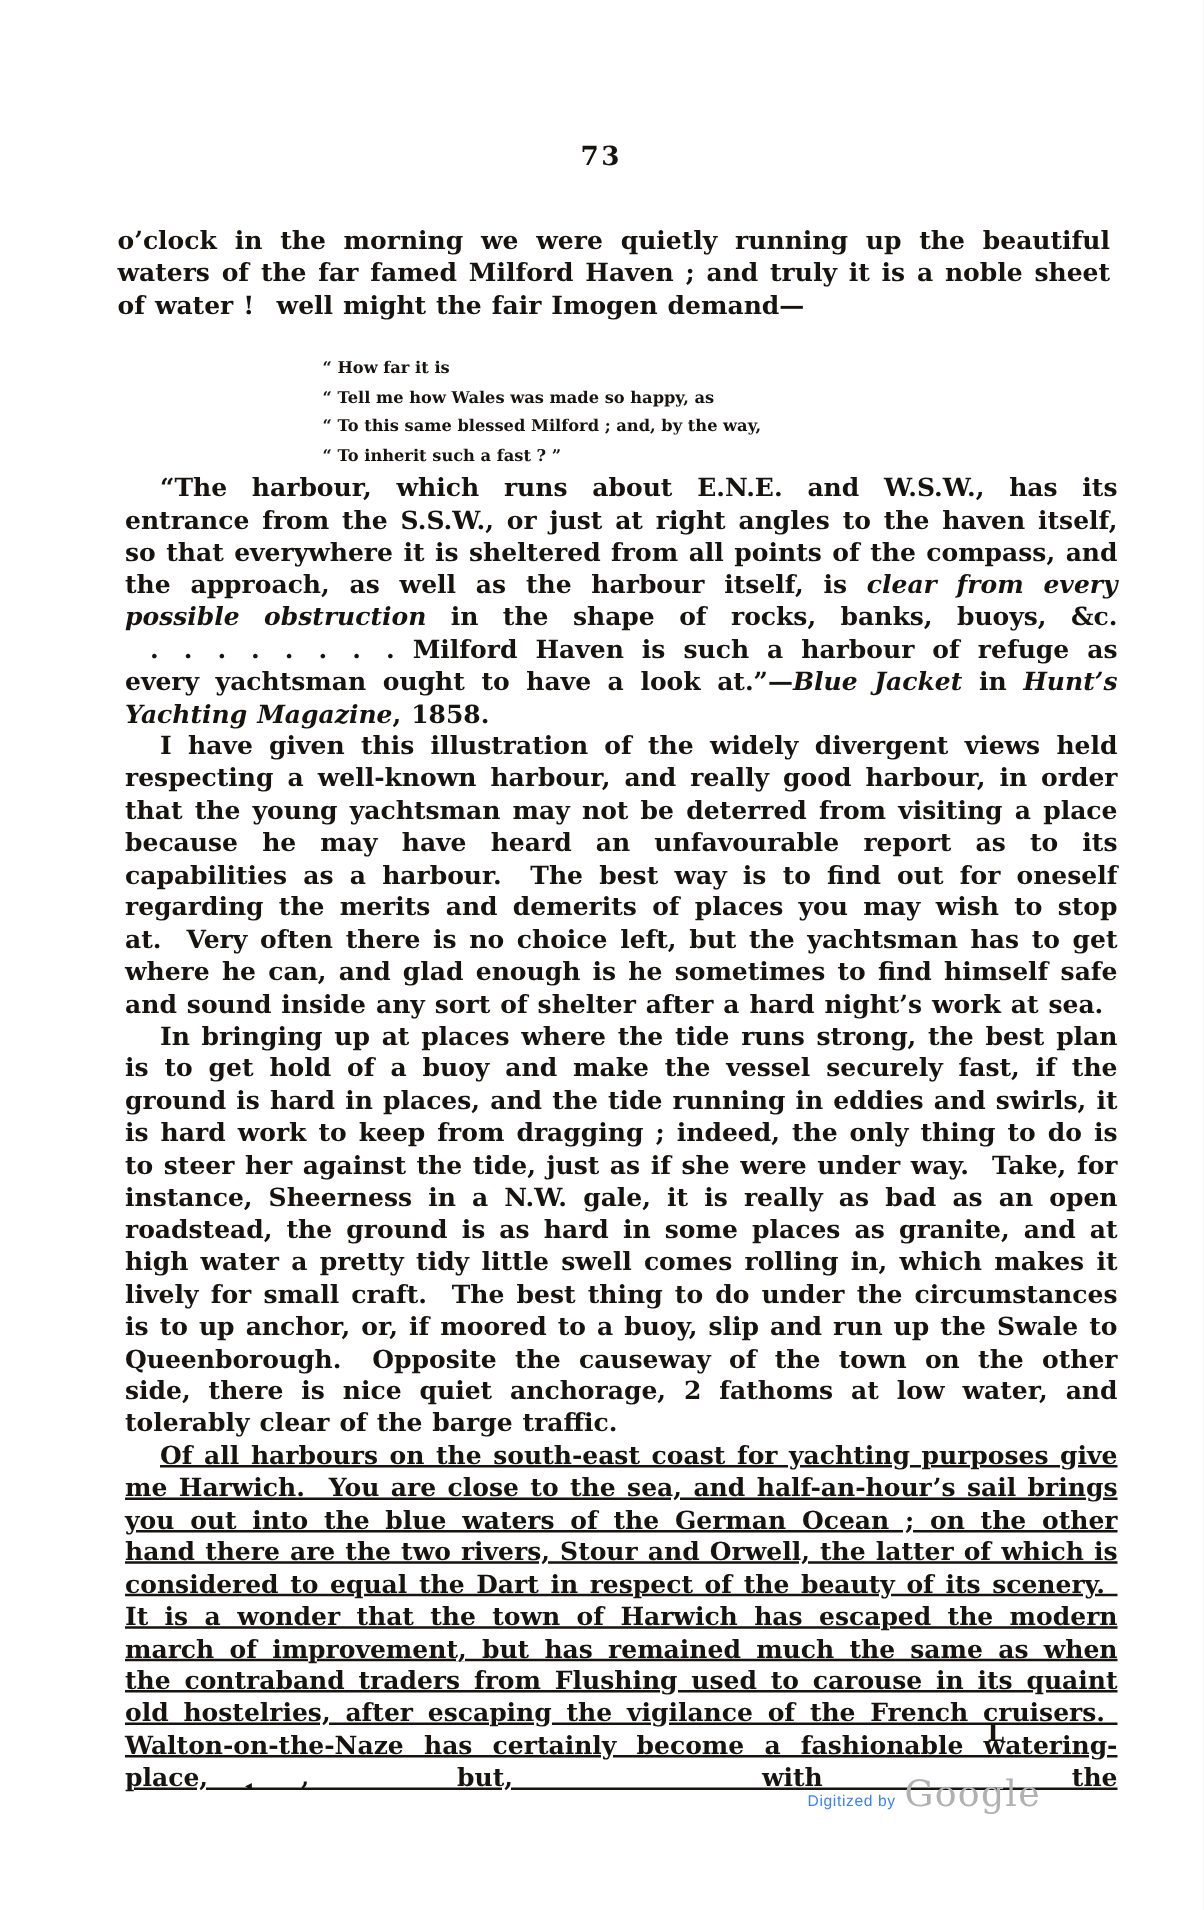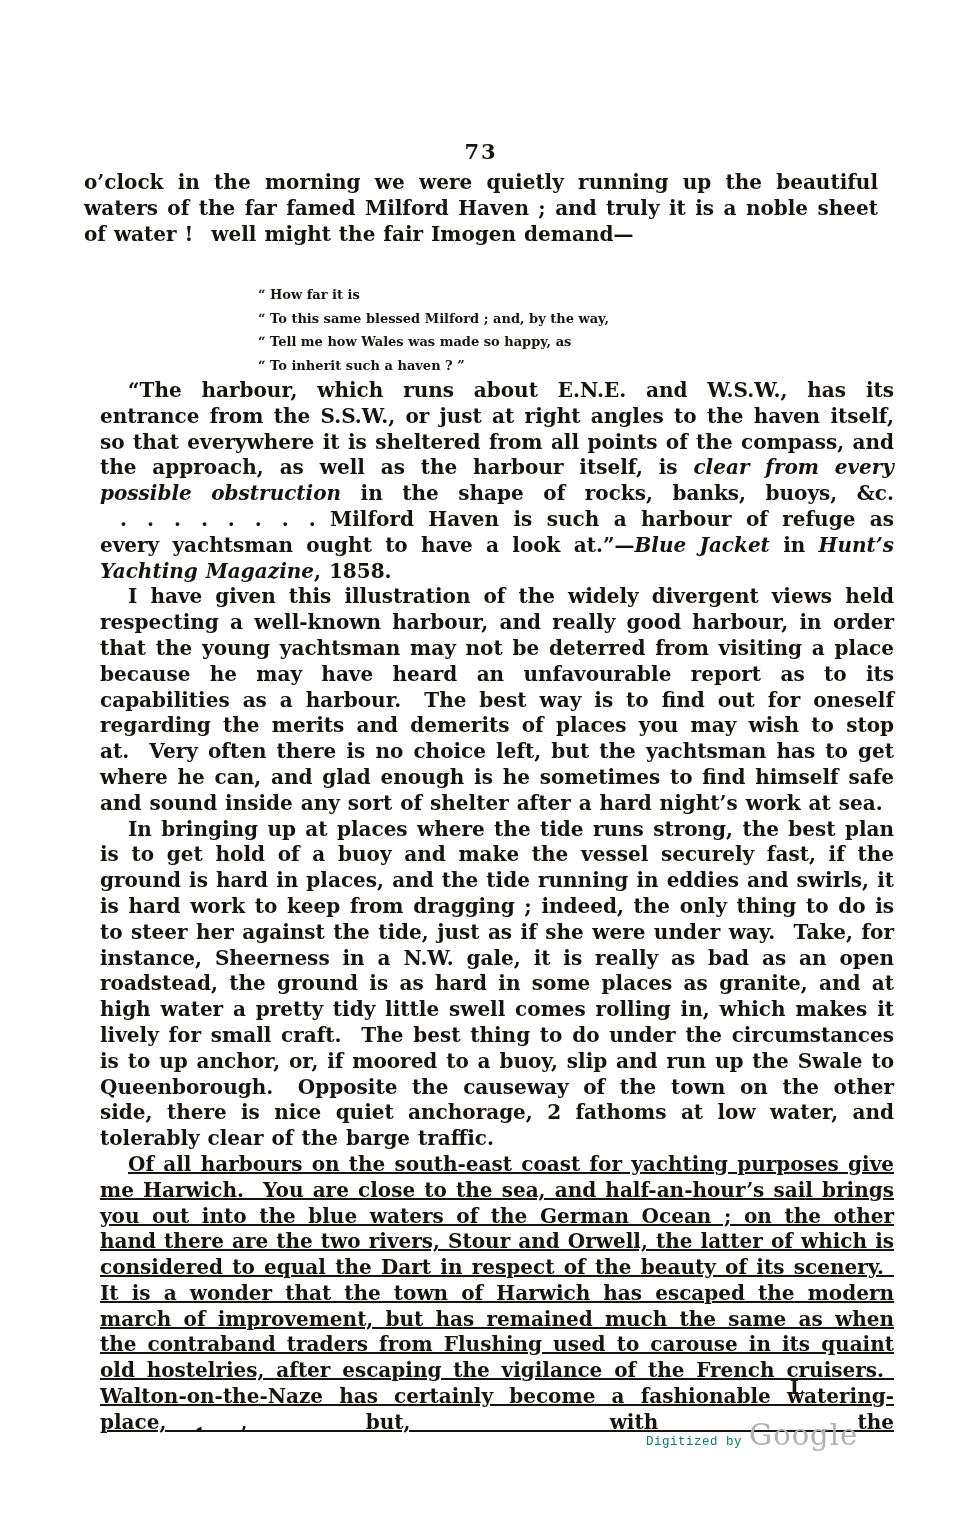--- a/index.html
+++ b/index.html
@@ -12,32 +12,32 @@
     position: relative;
     width: 963px;
     height: 1528px;
     background: var(--paper);
     overflow: hidden;
     font-family: "DejaVu Serif", serif;
     color: var(--ink);
   }
   .page-number {
     position: absolute;
-    top: 139px; left: 84px; width: 794px;
+    top: 112px; left: 84px; width: 794px;
     text-align: center;
     font-size: 21px;
     font-weight: 700;
     letter-spacing: 2px;
   }
   .body-text {
     font-size: 20px;
     line-height: 25.8px;
     font-weight: 700;
     text-align: justify;
-    margin: 0;
+    margin: 10px;
     word-spacing: 1px;
   }
   .para-continuation {
     position: absolute;
     top: 170px; left: 84px; width: 794px;
   }
   .verse {
     position: absolute;
     top: 283px; left: 258px;
     font-size: 13px;
@@ -68,46 +68,46 @@
   }
   .watermark {
     position: absolute;
     top: 1418px; left: 646px;
     display: flex;
     align-items: baseline;
     gap: 7px;
     user-select: none;
   }
   .wm-prefix {
-    font-family: Liberation Mono, monospace;
+    font-family: Liberation Sans, sans-serif;
     font-size: 12.5px;
-    color: #0f766e;
+    color: #3b82f6;
     letter-spacing: 0.5px;
   }
   .wm-logo {
     font-family: "DejaVu Serif", serif;
     font-size: 29px;
     color: var(--watermark);
     letter-spacing: 1px;
   }
 </style>
 </head>
 <body>
 
 <div class="page">
 
   <div class="page-number">73</div>
 
   <p class="body-text para-continuation">o’clock in the morning we were quietly running up the beautiful waters of the far famed Milford Haven ; and truly it is a noble sheet of water !  well might the fair Imogen demand—</p>
 
   <div class="verse">
     <div>“ How far it is</div>
+    <div>“ Tell me how Wales was made so happy, as</div>
     <div>“ To this same blessed Milford ; and, by the way,</div>
-    <div>“ Tell me how Wales was made so happy, as</div>
-    <div>“ To inherit such a haven ? ”</div>
+    <div>“ To inherit such a fast ? ”</div>
   </div>
 
   <div class="main-flow">
     <p class="body-text">
       <span>“The harbour, which runs about E.N.E. and W.S.W., has its entrance from the S.S.W., or just at right angles to the haven itself, so that everywhere it is sheltered from all points of the compass, and the approach, as well as the harbour itself, is </span><span class="it">clear from every possible obstruction</span><span> in the shape of rocks, banks, buoys, &amp;c.  . . . . . . . . Milford Haven is such a harbour of refuge as every yachtsman ought to have a look at.”—</span><span class="it">Blue Jacket</span><span> in </span><span class="it">Hunt’s Yachting Magazine</span><span>, 1858.</span>
     </p>
     <p class="body-text">I have given this illustration of the widely divergent views held respecting a well-known harbour, and really good harbour, in order that the young yachtsman may not be deterred from visiting a place because he may have heard an unfavourable report as to its capabilities as a harbour.  The best way is to find out for oneself regarding the merits and demerits of places you may wish to stop at.  Very often there is no choice left, but the yachtsman has to get where he can, and glad enough is he sometimes to find himself safe and sound inside any sort of shelter after a hard night’s work at sea.</p>
     <p class="body-text">In bringing up at places where the tide runs strong, the best plan is to get hold of a buoy and make the vessel securely fast, if the ground is hard in places, and the tide running in eddies and swirls, it is hard work to keep from dragging ; indeed, the only thing to do is to steer her against the tide, just as if she were under way.  Take, for instance, Sheerness in a N.W. gale, it is really as bad as an open roadstead, the ground is as hard in some places as granite, and at high water a pretty tidy little swell comes rolling in, which makes it lively for small craft.  The best thing to do under the circumstances is to up anchor, or, if moored to a buoy, slip and run up the Swale to Queenborough.  Opposite the causeway of the town on the other side, there is nice quiet anchorage, 2 fathoms at low water, and tolerably clear of the barge traffic.</p>
     <p class="body-text justify-last">Of all harbours on the south-east coast for yachting purposes give me Harwich.  You are close to the sea, and half-an-hour’s sail brings you out into the blue waters of the German Ocean ; on the other hand there are the two rivers, Stour and Orwell, the latter of which is considered to equal the Dart in respect of the beauty of its scenery.  It is a wonder that the town of Harwich has escaped the modern march of improvement, but has remained much the same as when the contraband traders from Flushing used to carouse in its quaint old hostelries, after escaping the vigilance of the French cruisers.  Walton-on-the-Naze has certainly become a fashionable watering-place, but, with the</p>
   </div>

